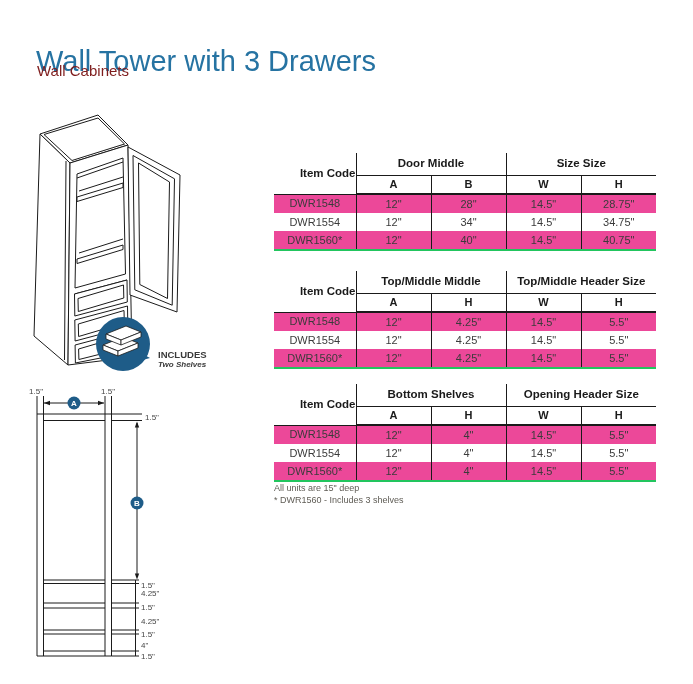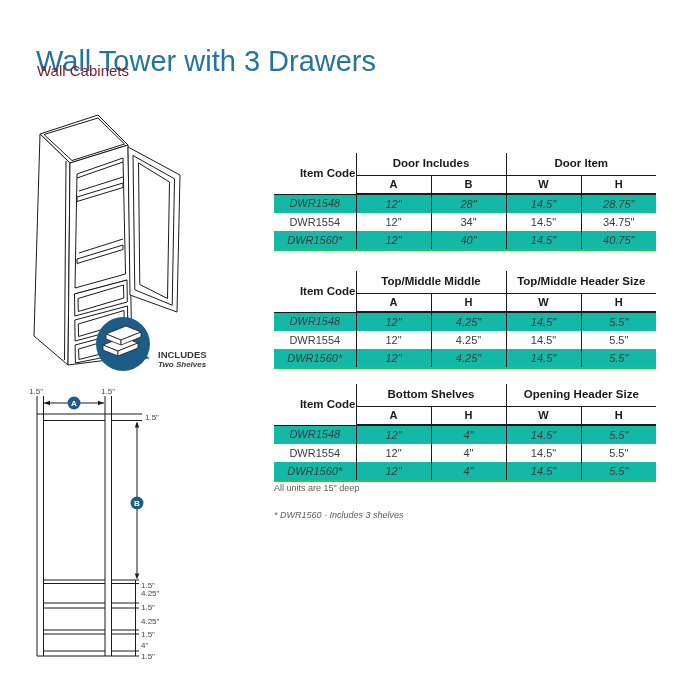--- a/index.html
+++ b/index.html
@@ -32,26 +32,26 @@
   .spec-table th.code-hd{font-weight:bold;font-size:11.5px;color:#1a1a1a;
               border-right:1px solid #1a1a1a;border-bottom:2px solid #1a1a1a;text-align:right;}
   .spec-table tr.grp th{height:22px;font-weight:bold;font-size:11.5px;color:#1a1a1a;
               border-bottom:1px solid #1a1a1a;}
   .spec-table tr.grp th.g1{border-right:1px solid #1a1a1a;}
   .spec-table tr.sub th{height:17px;font-weight:bold;color:#1a1a1a;
               border-bottom:2px solid #1a1a1a;border-right:1px solid #1a1a1a;}
   .spec-table tr.sub th:last-child{border-right:none;}
   .spec-table tr.data td{height:18px;border-right:1px solid #1a1a1a;color:#3b3b3b;}
   .spec-table tr.data td:last-child{border-right:none;}
-  .spec-table tr.data.alt{background:#14b8a6;font-style:italic;}
+  .spec-table tr.data.alt{background:#ec4899;}
   .spec-table tr.data.last td{border-bottom:2px solid #22c55e;}
   .t1{top:153px;} .t2{top:271px;} .t3{top:384px;}
   
   .note{position:absolute;left:274px;font-size:9px;color:#5f5c55;}
-  .n1{top:483px;} .n2{top:510px;font-style:italic;}
+  .n1{top:483px;} .n2{top:495px;}
 </style>
 </head>
 <body>
 
 <div class="page">
 
   <h1 class="title">Wall Tower with 3 Drawers</h1>
   <div class="subtitle">Wall Cabinets</div>
 
   <svg class="cabinet-art" width="180" height="270" viewBox="0 0 180 270">
@@ -188,22 +188,22 @@
     <colgroup>
         <col class="c0">
         <col class="c">
         <col class="c">
         <col class="c">
         <col class="c">
       </colgroup>
     <tbody>
         <tr class="grp">
       <th class="code-hd" rowspan="2">Item Code</th>
-      <th class="g1" colspan="2">Door Includes</th>
-      <th colspan="2">Door Item</th>
+      <th class="g1" colspan="2">Door Middle</th>
+      <th colspan="2">Size Size</th>
     </tr>
     <tr class="sub">
       <th>A</th>
       <th>B</th>
       <th>W</th>
       <th>H</th>
     </tr>
     <tr class="data alt">
       <td>DWR1548</td>
       <td>12"</td>

